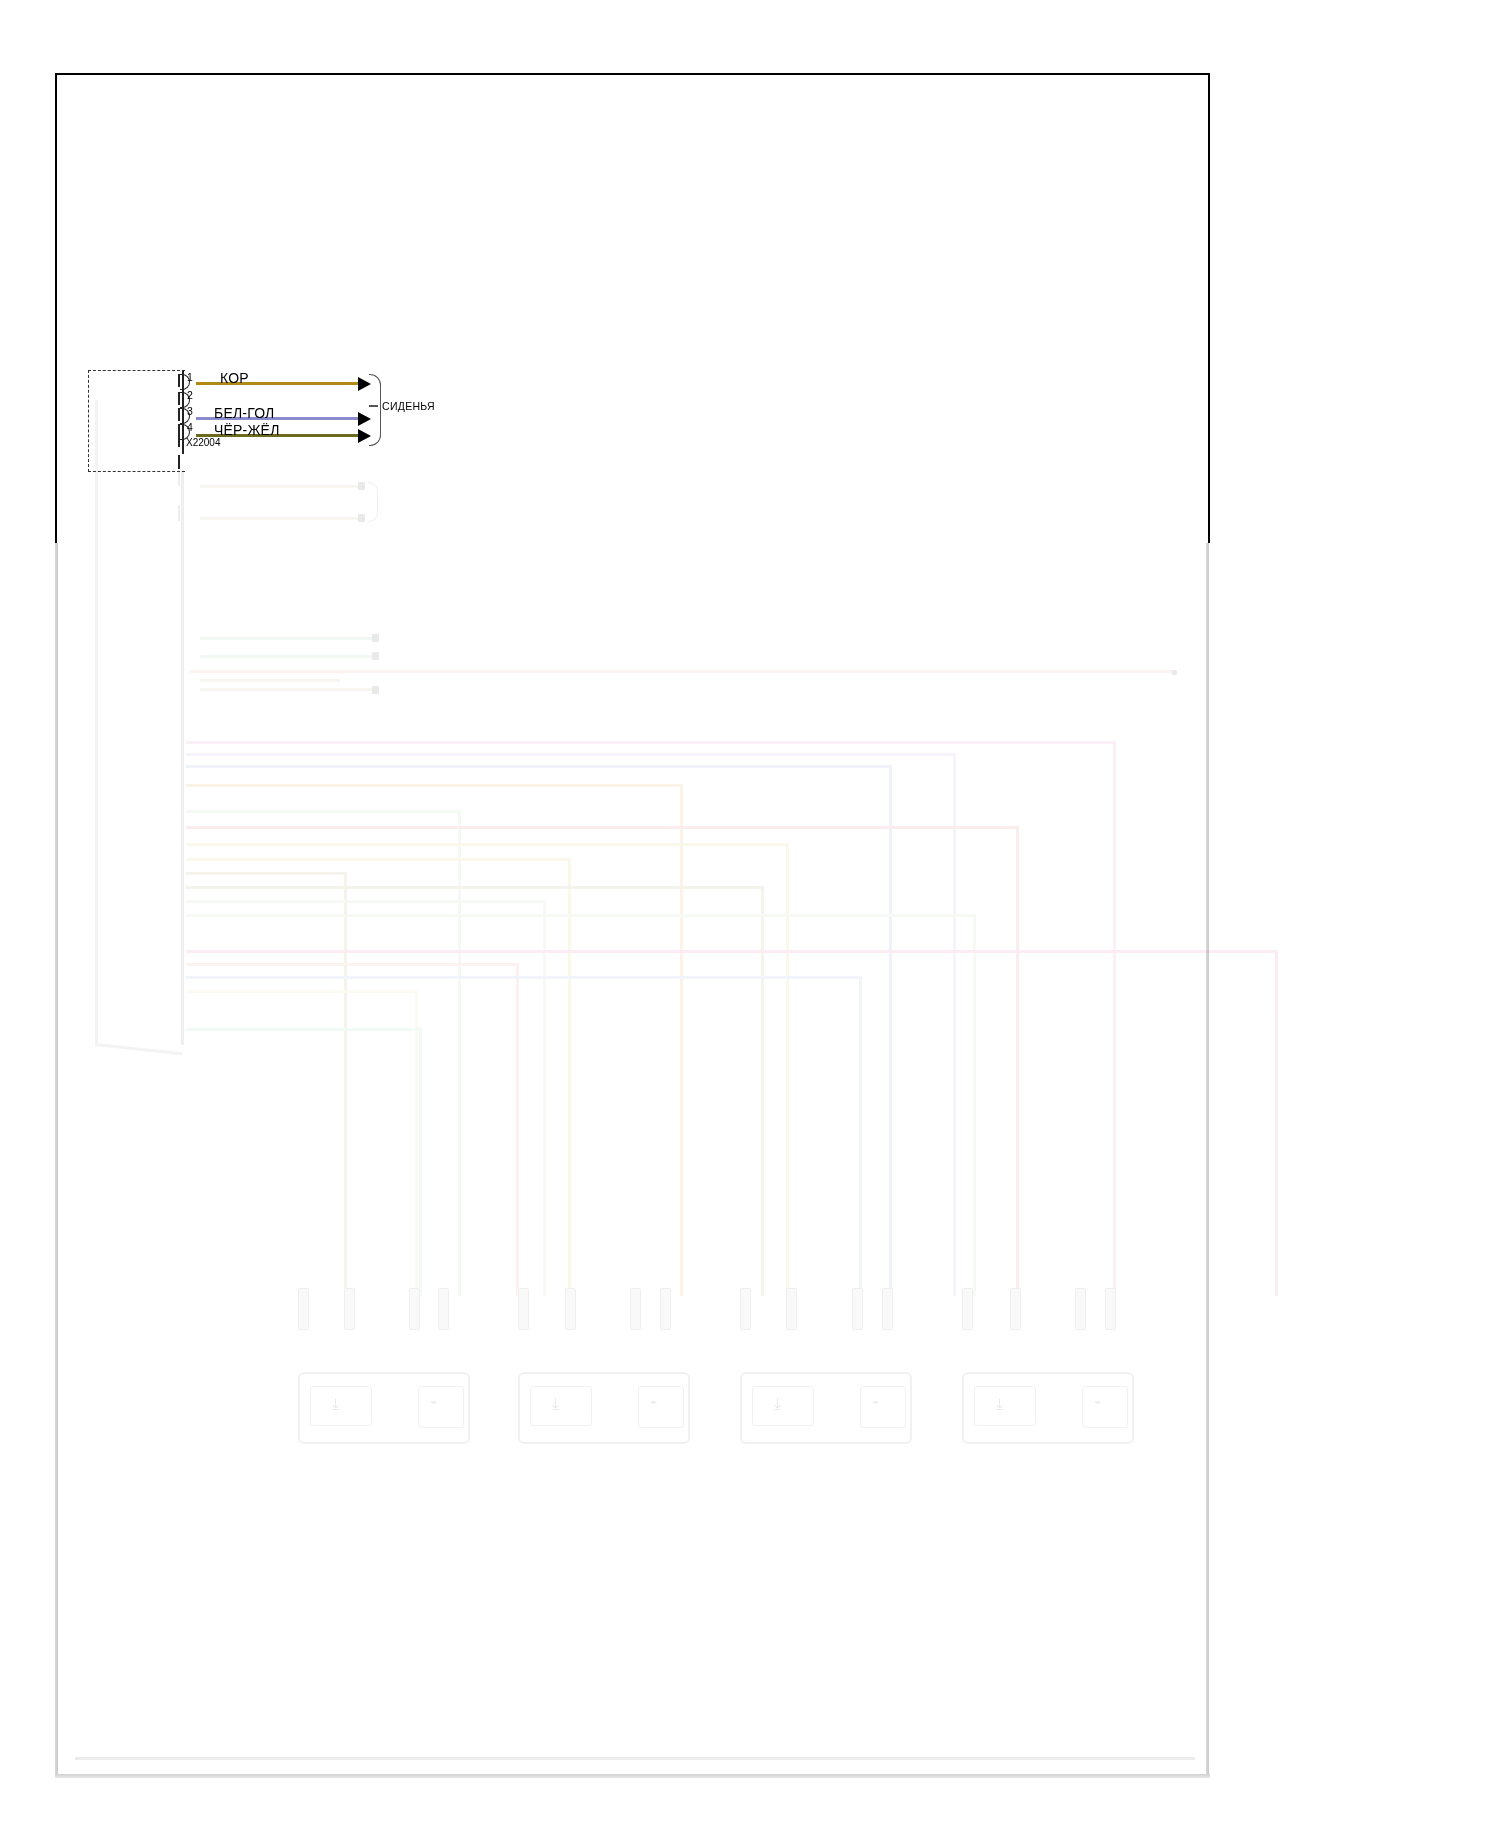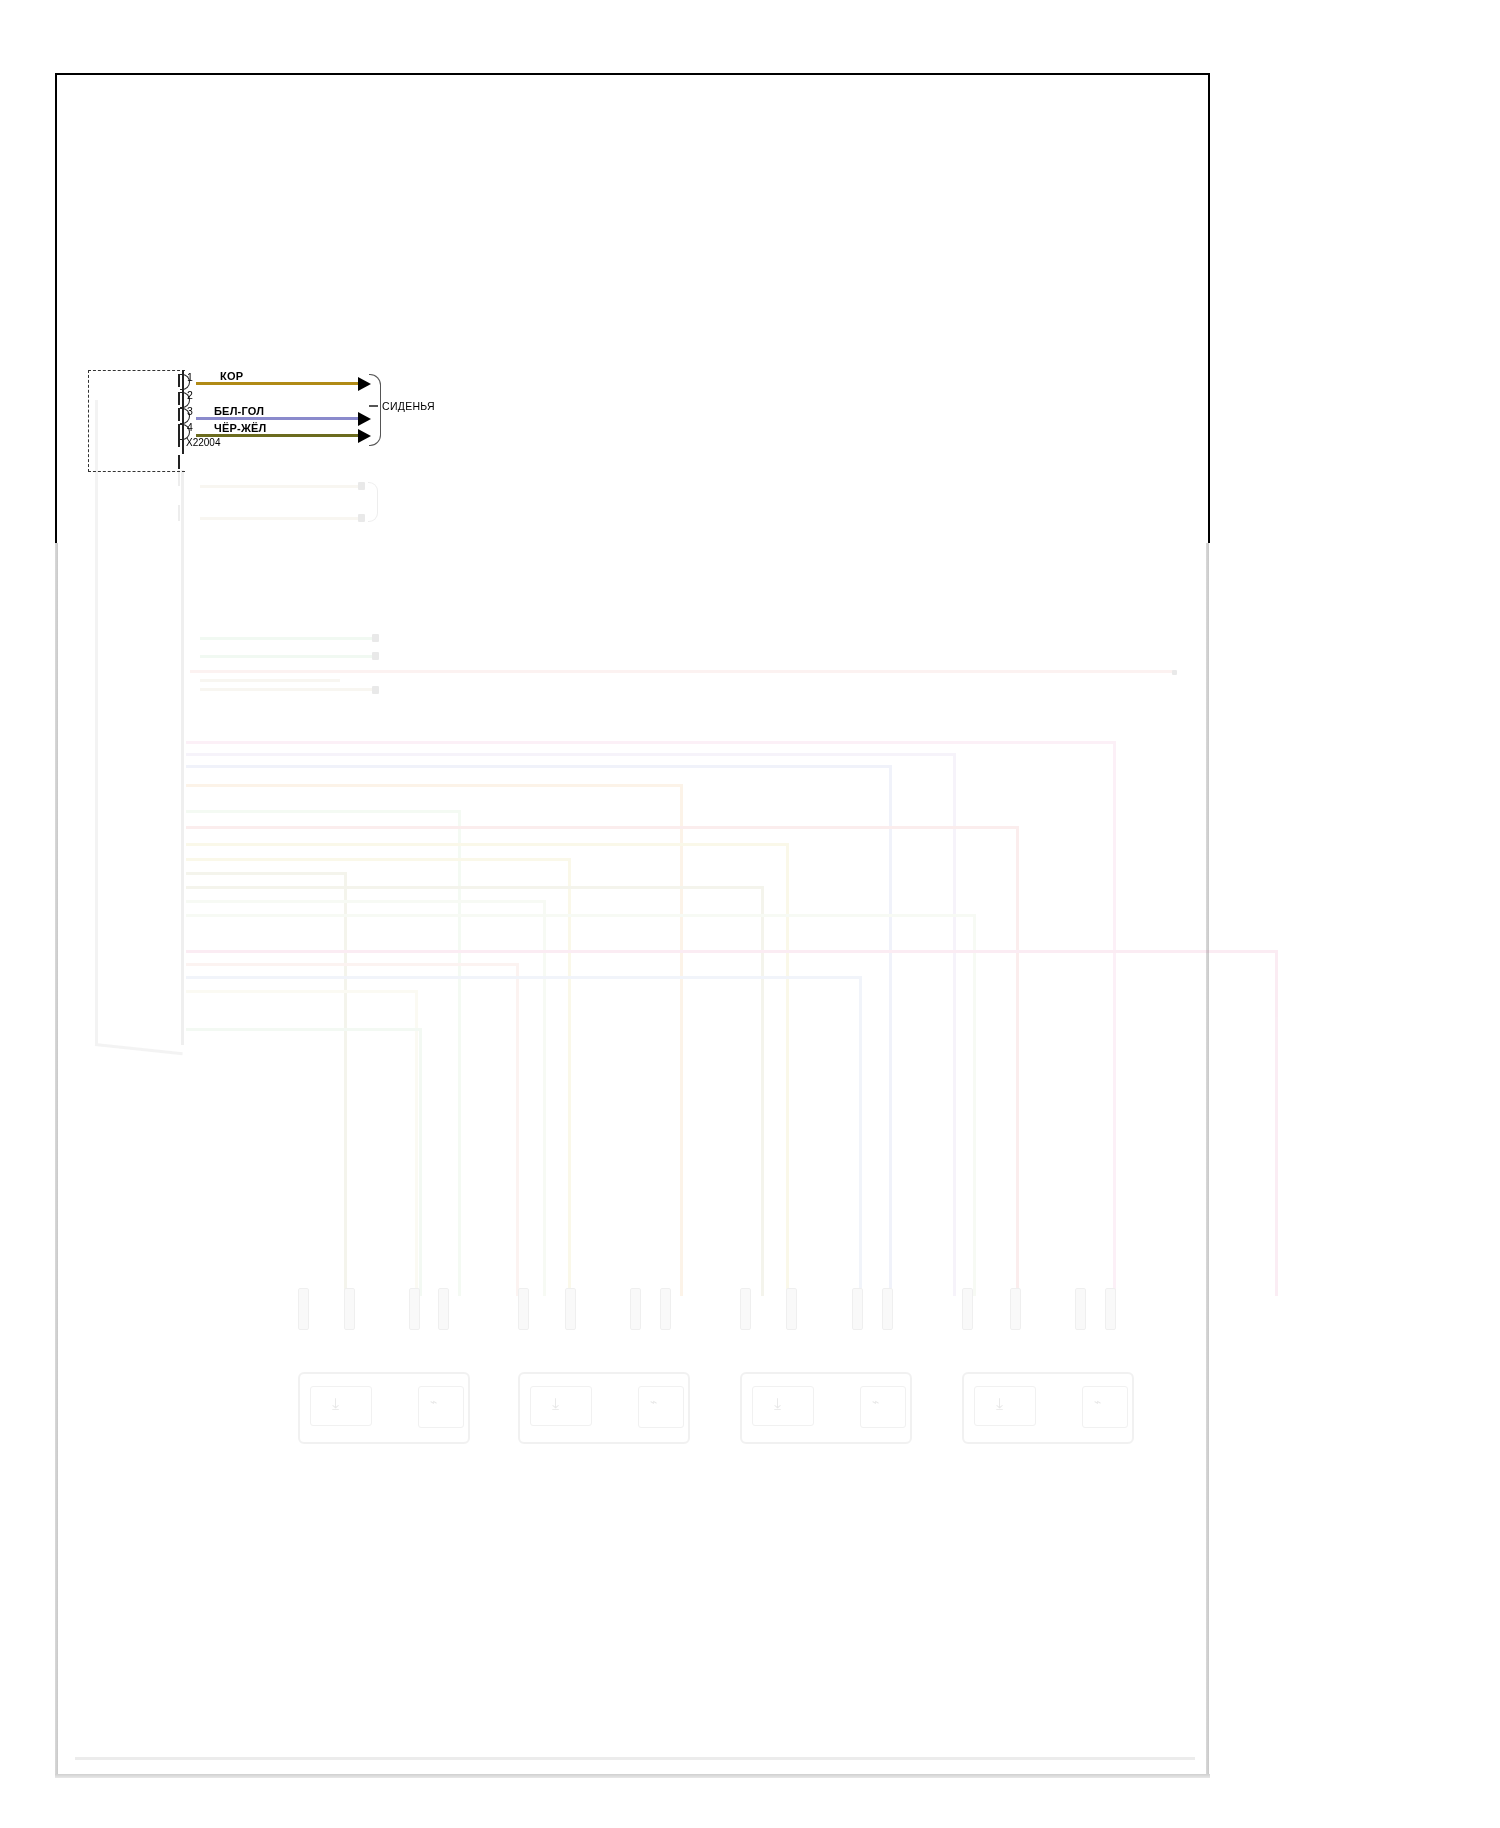--- a/index.html
+++ b/index.html
@@ -25,21 +25,21 @@
   .dashbox{position:absolute;left:88px;top:370px;width:96px;height:100px;
      border:1.5px dashed #333;border-right:none;background:transparent;}
 
   .conn-spine{position:absolute;left:182px;top:370px;width:2px;height:84px;background:#222;}
   .pin-bracket{position:absolute;width:9px;height:14px;border:1.6px solid #222;
      border-left:none;border-radius:0 9px 9px 0;}
   .pin-tick{position:absolute;left:0;width:2px;height:13px;background:#222;}
   .pin-num{position:absolute;left:12px;font-size:10.5px;color:#000;font-weight:400;}
 
   .wire{position:absolute;height:3px;}
-  .wire-label{position:absolute;font-size:11px;color:#000;font-weight:700;letter-spacing:.2px;}
+  .wire-label{position:absolute;font-size:14px;color:#000;font-weight:400;letter-spacing:.2px;}
   .arrow{position:absolute;width:0;height:0;border-top:7px solid transparent;
      border-bottom:7px solid transparent;border-left:13px solid #000;}
 
   .dest-bracket{position:absolute;left:369px;top:374px;width:11px;height:70px;
      border:1.6px solid #555;border-left:none;border-radius:0 11px 11px 0;}
   .dest-stem{position:absolute;left:369px;top:405px;width:9px;height:1.6px;background:#555;}
   .dest-label{position:absolute;left:382px;top:400px;font-size:10.5px;color:#000;letter-spacing:.3px;}
   .conn-id{position:absolute;left:186px;top:437px;font-size:10px;color:#000;}
   .conn-id-tick{position:absolute;left:178px;top:434px;width:2px;height:13px;background:#222;}
   .conn-id-tick2{position:absolute;left:178px;top:455px;width:2px;height:14px;background:#222;}

